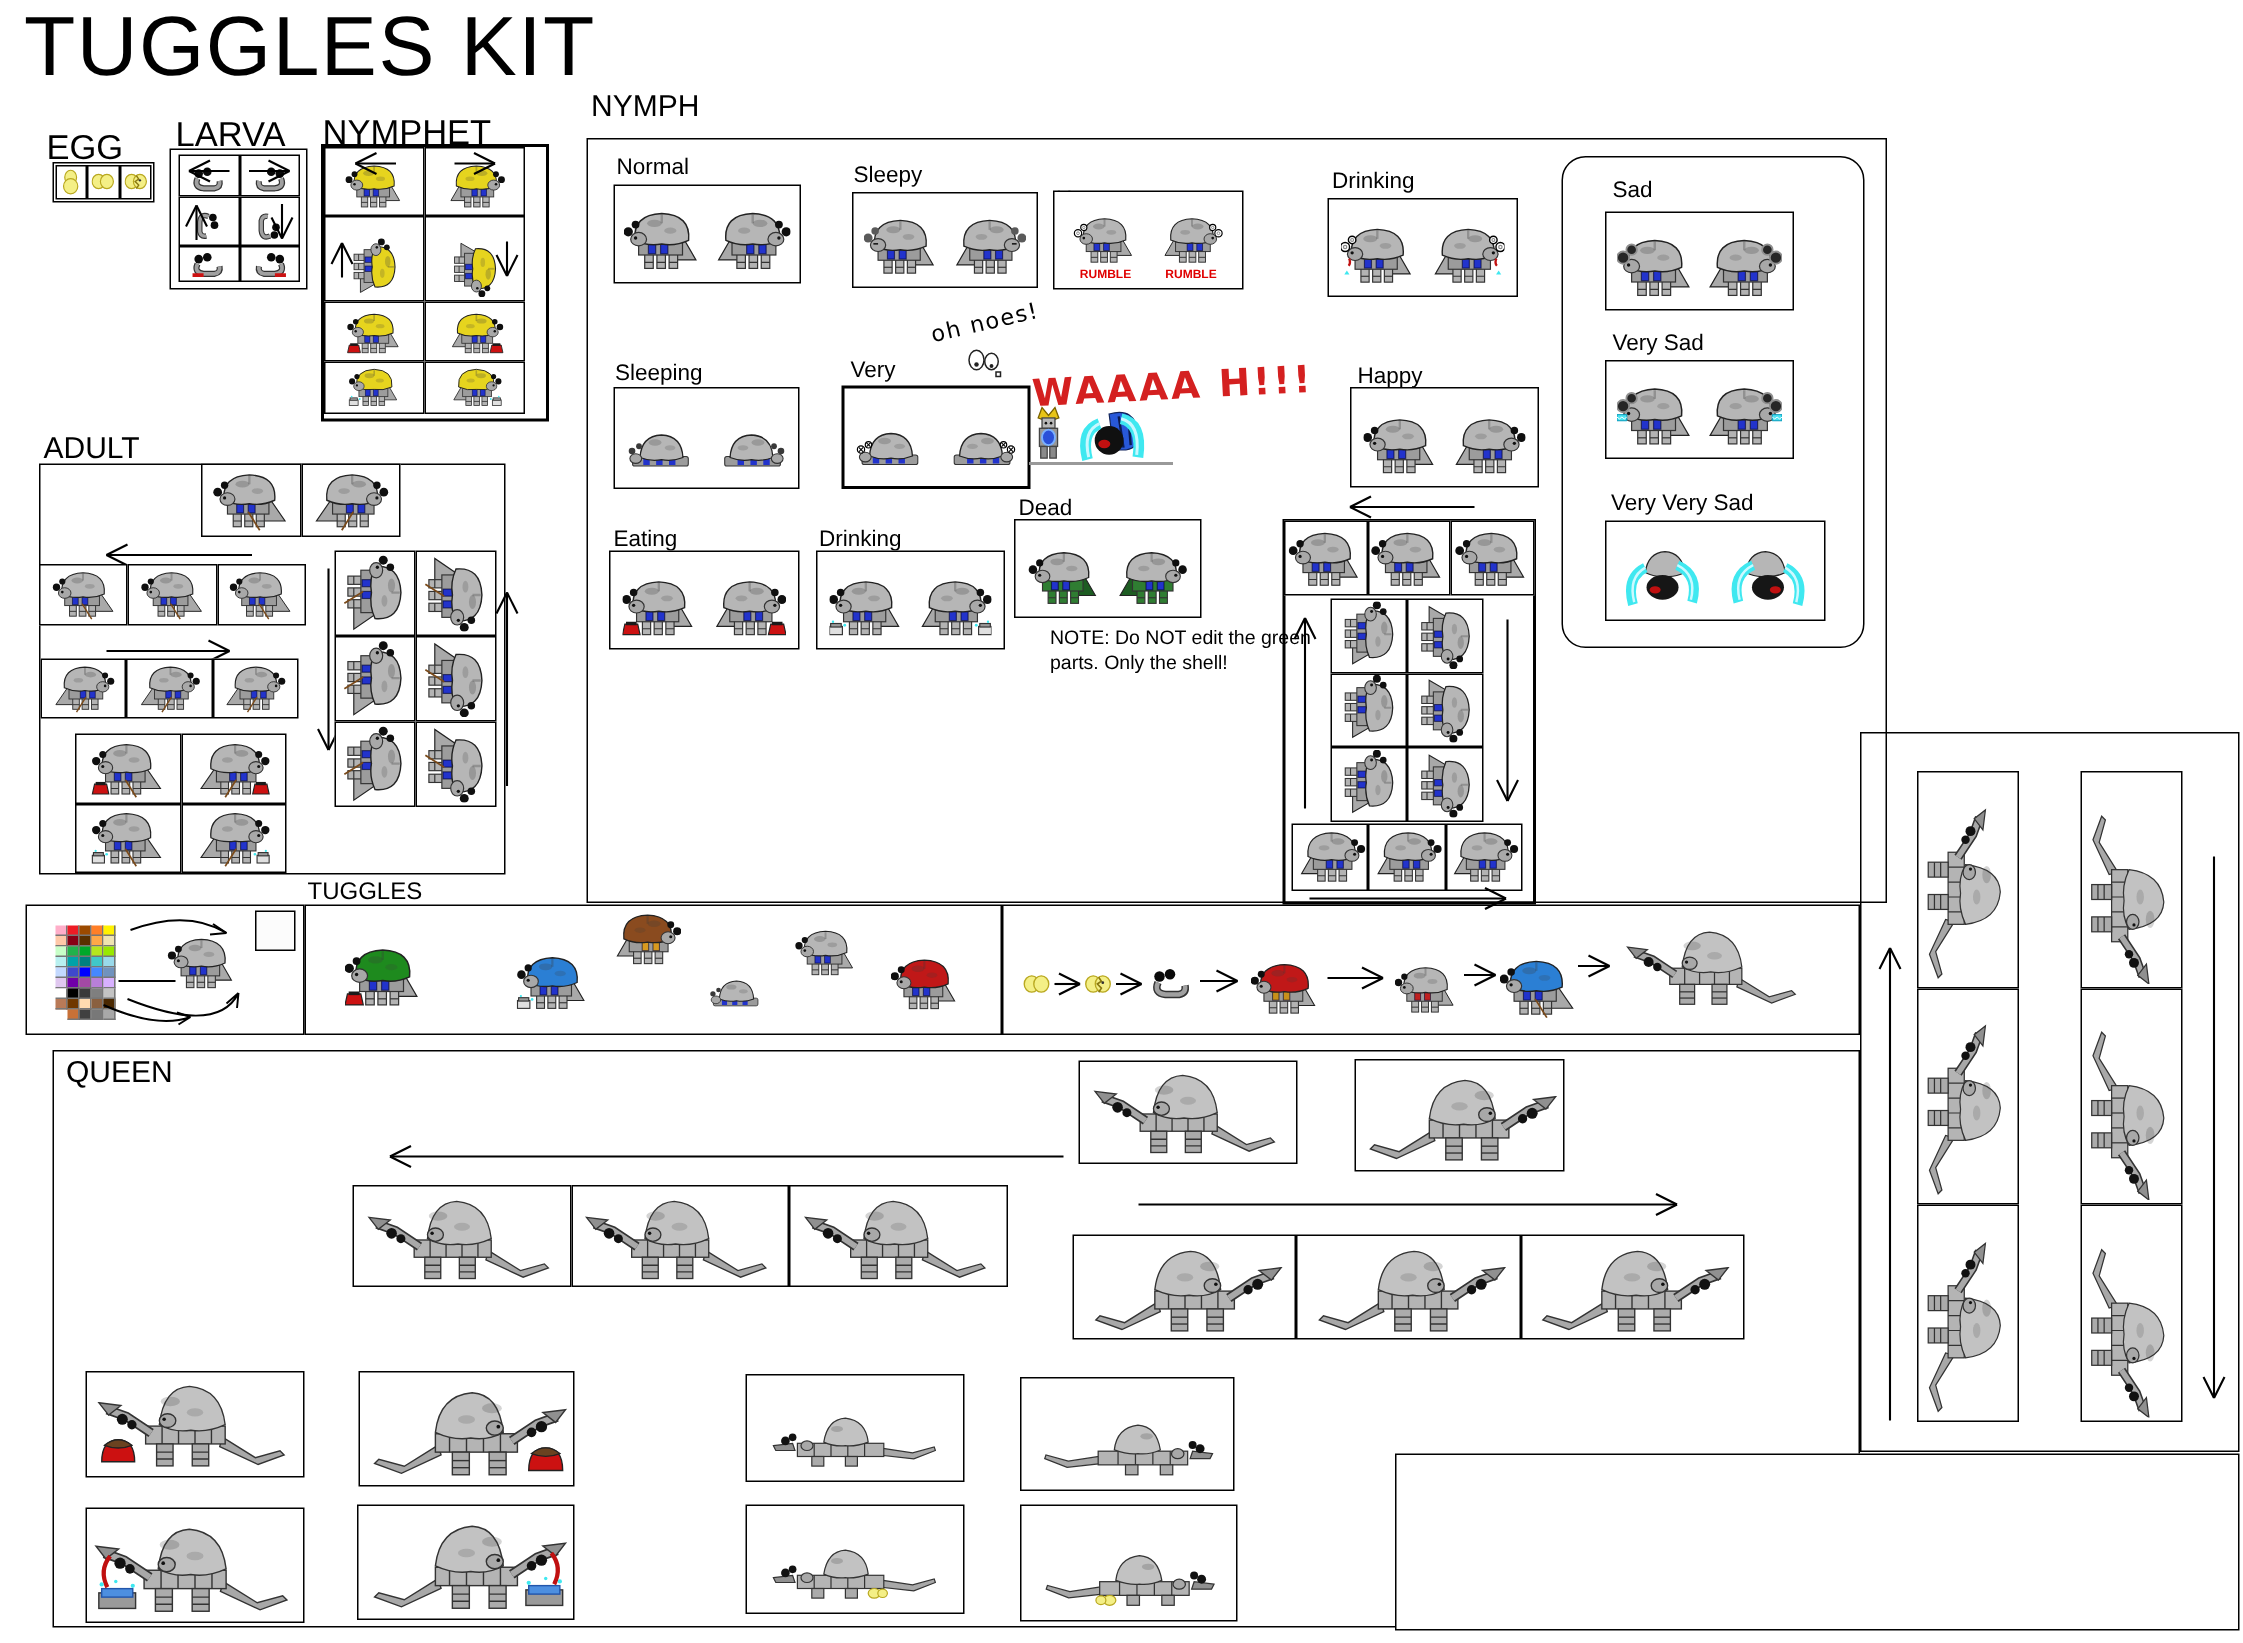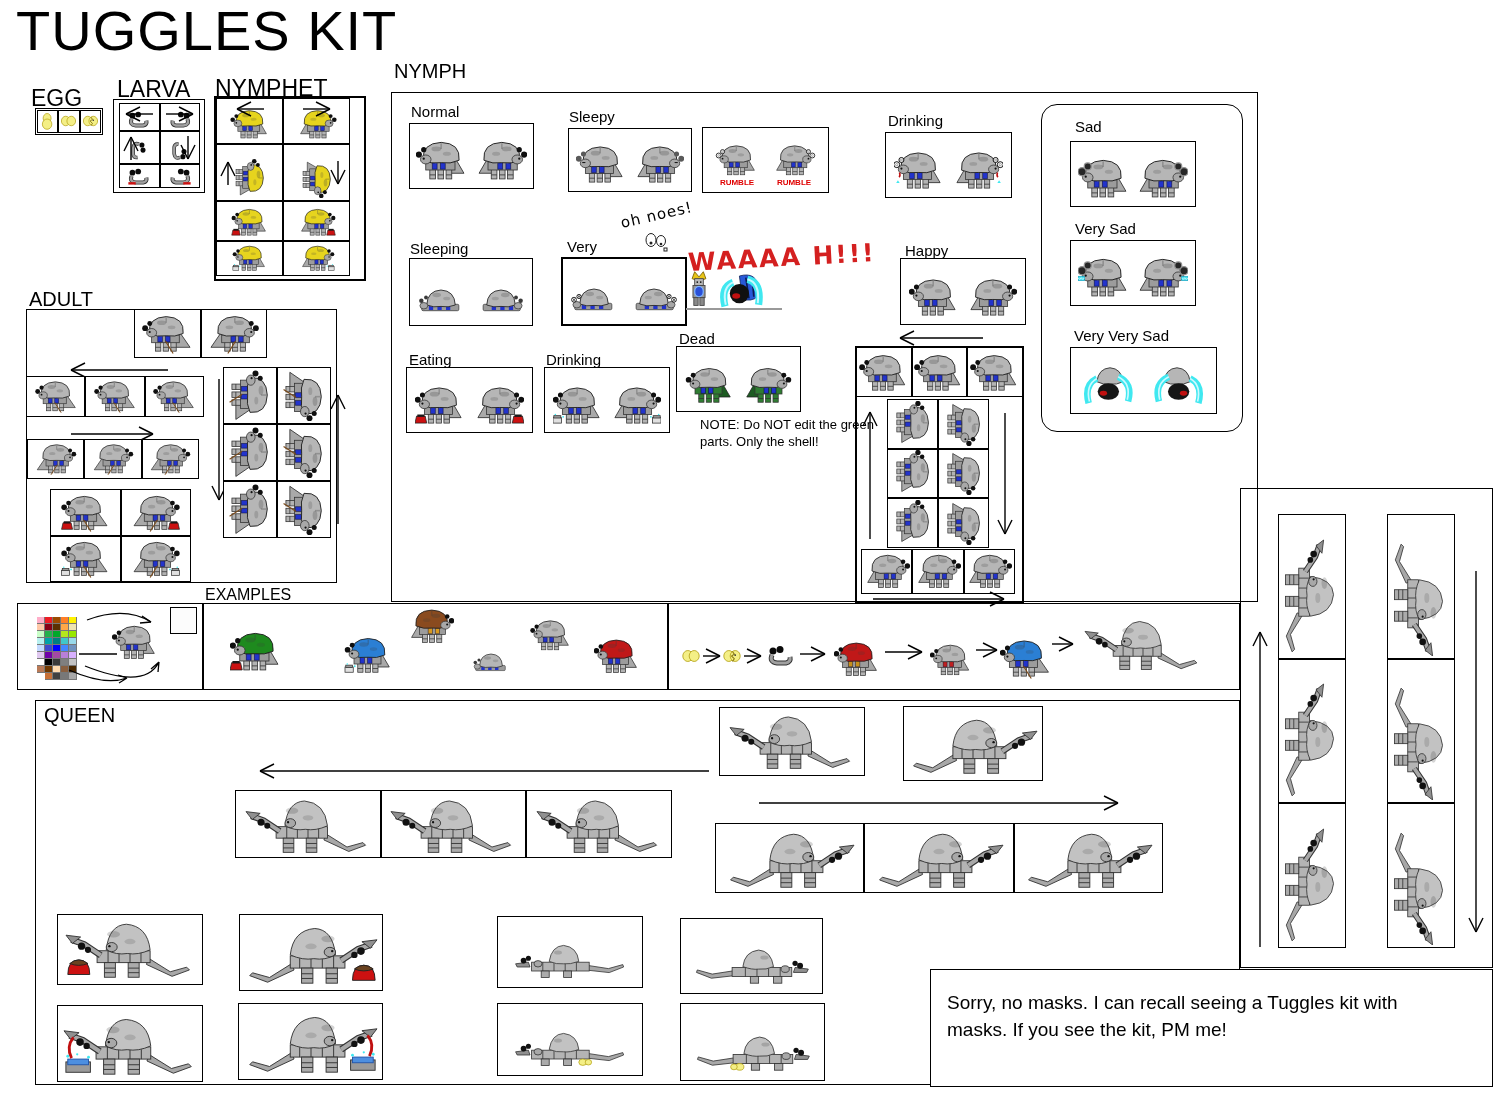--- a/index.html
+++ b/index.html
@@ -1872,21 +1872,21 @@
           </g>
         </svg>
       </div>
     </div>
   <div class="arr" style="left:330px;top:393px"><svg width="16" height="132" viewBox="0 0 16 132">
         <line x1="8" y1="2" x2="8" y2="131" stroke="#000" stroke-width="1.4"></line>
         <line x1="8" y1="2" x2="1" y2="16" stroke="#000" stroke-width="1.4"></line>
         <line x1="8" y1="2" x2="15" y2="16" stroke="#000" stroke-width="1.4"></line>
       </svg></div>
 
-  <div class="lbl t-small" style="left:205px;top:586px">EXAMPLES</div>
+  <div class="lbl t-small" style="left:205px;top:586px">TUGGLES</div>
   <div class="box" style="left:17px;top:603px;width:186px;height:87px"></div>
   <div class="abs" style="left:37px;top:617px">
       <div class="swgrid">
         <div class="sw" style="background:#ffaec9"></div>
         <div class="sw" style="background:#ed1c24"></div>
         <div class="sw" style="background:#9c4a00"></div>
         <div class="sw" style="background:#ff7f27"></div>
         <div class="sw" style="background:#fff200"></div>
         <div class="sw" style="background:#ffc8a8"></div>
         <div class="sw" style="background:#880015"></div>
@@ -2868,15 +2868,14 @@
         </svg>
       </div>
     </div>
   <div class="arr" style="left:1468px;top:570px"><svg width="16" height="364" viewBox="0 0 16 364">
         <line x1="8" y1="1" x2="8" y2="362" stroke="#000" stroke-width="1.4"></line>
         <line x1="8" y1="362" x2="1" y2="348" stroke="#000" stroke-width="1.4"></line>
         <line x1="8" y1="362" x2="15" y2="348" stroke="#000" stroke-width="1.4"></line>
       </svg></div>
 
   <div class="box fill" style="left:930px;top:969px;width:563px;height:118px;z-index:5"></div>
-  <div class="note-text" style="left:947px;top:990px;width:515px;z-index:6">Sorry, no masks. I can recall seeing a Tuggles kit with masks. If you see the kit, PM me!</div>
 
 </div>
 
 </body></html>

